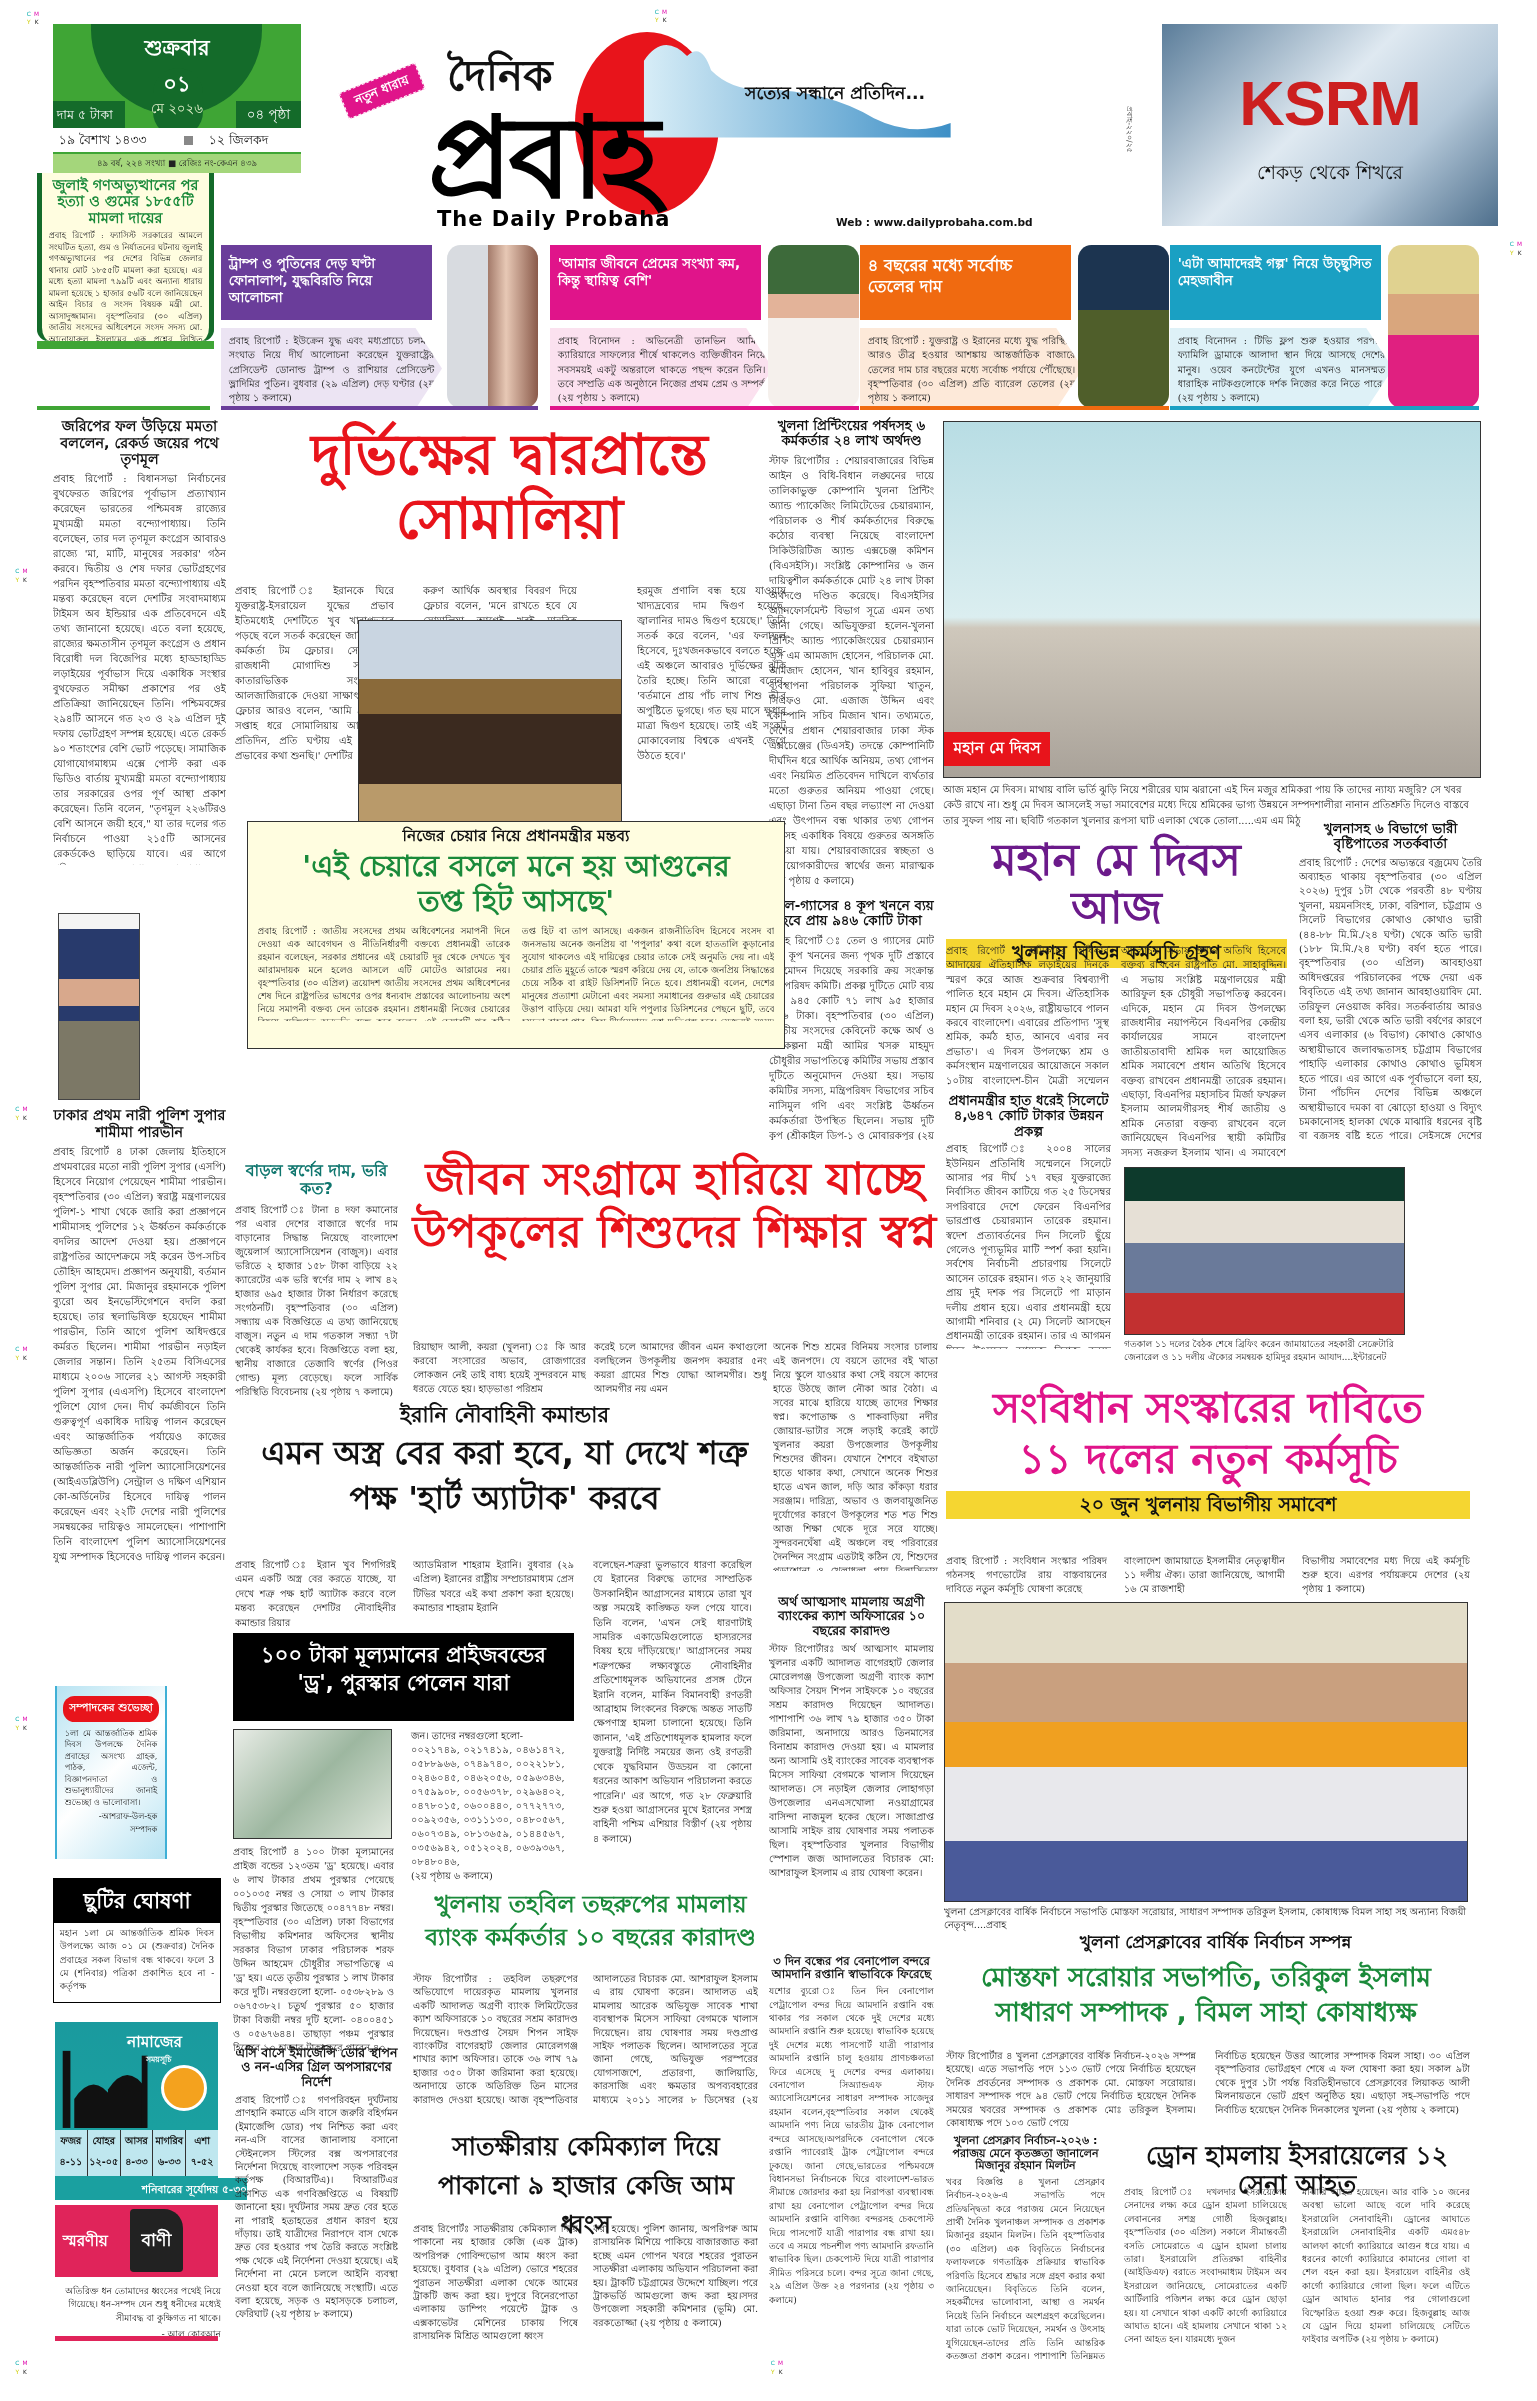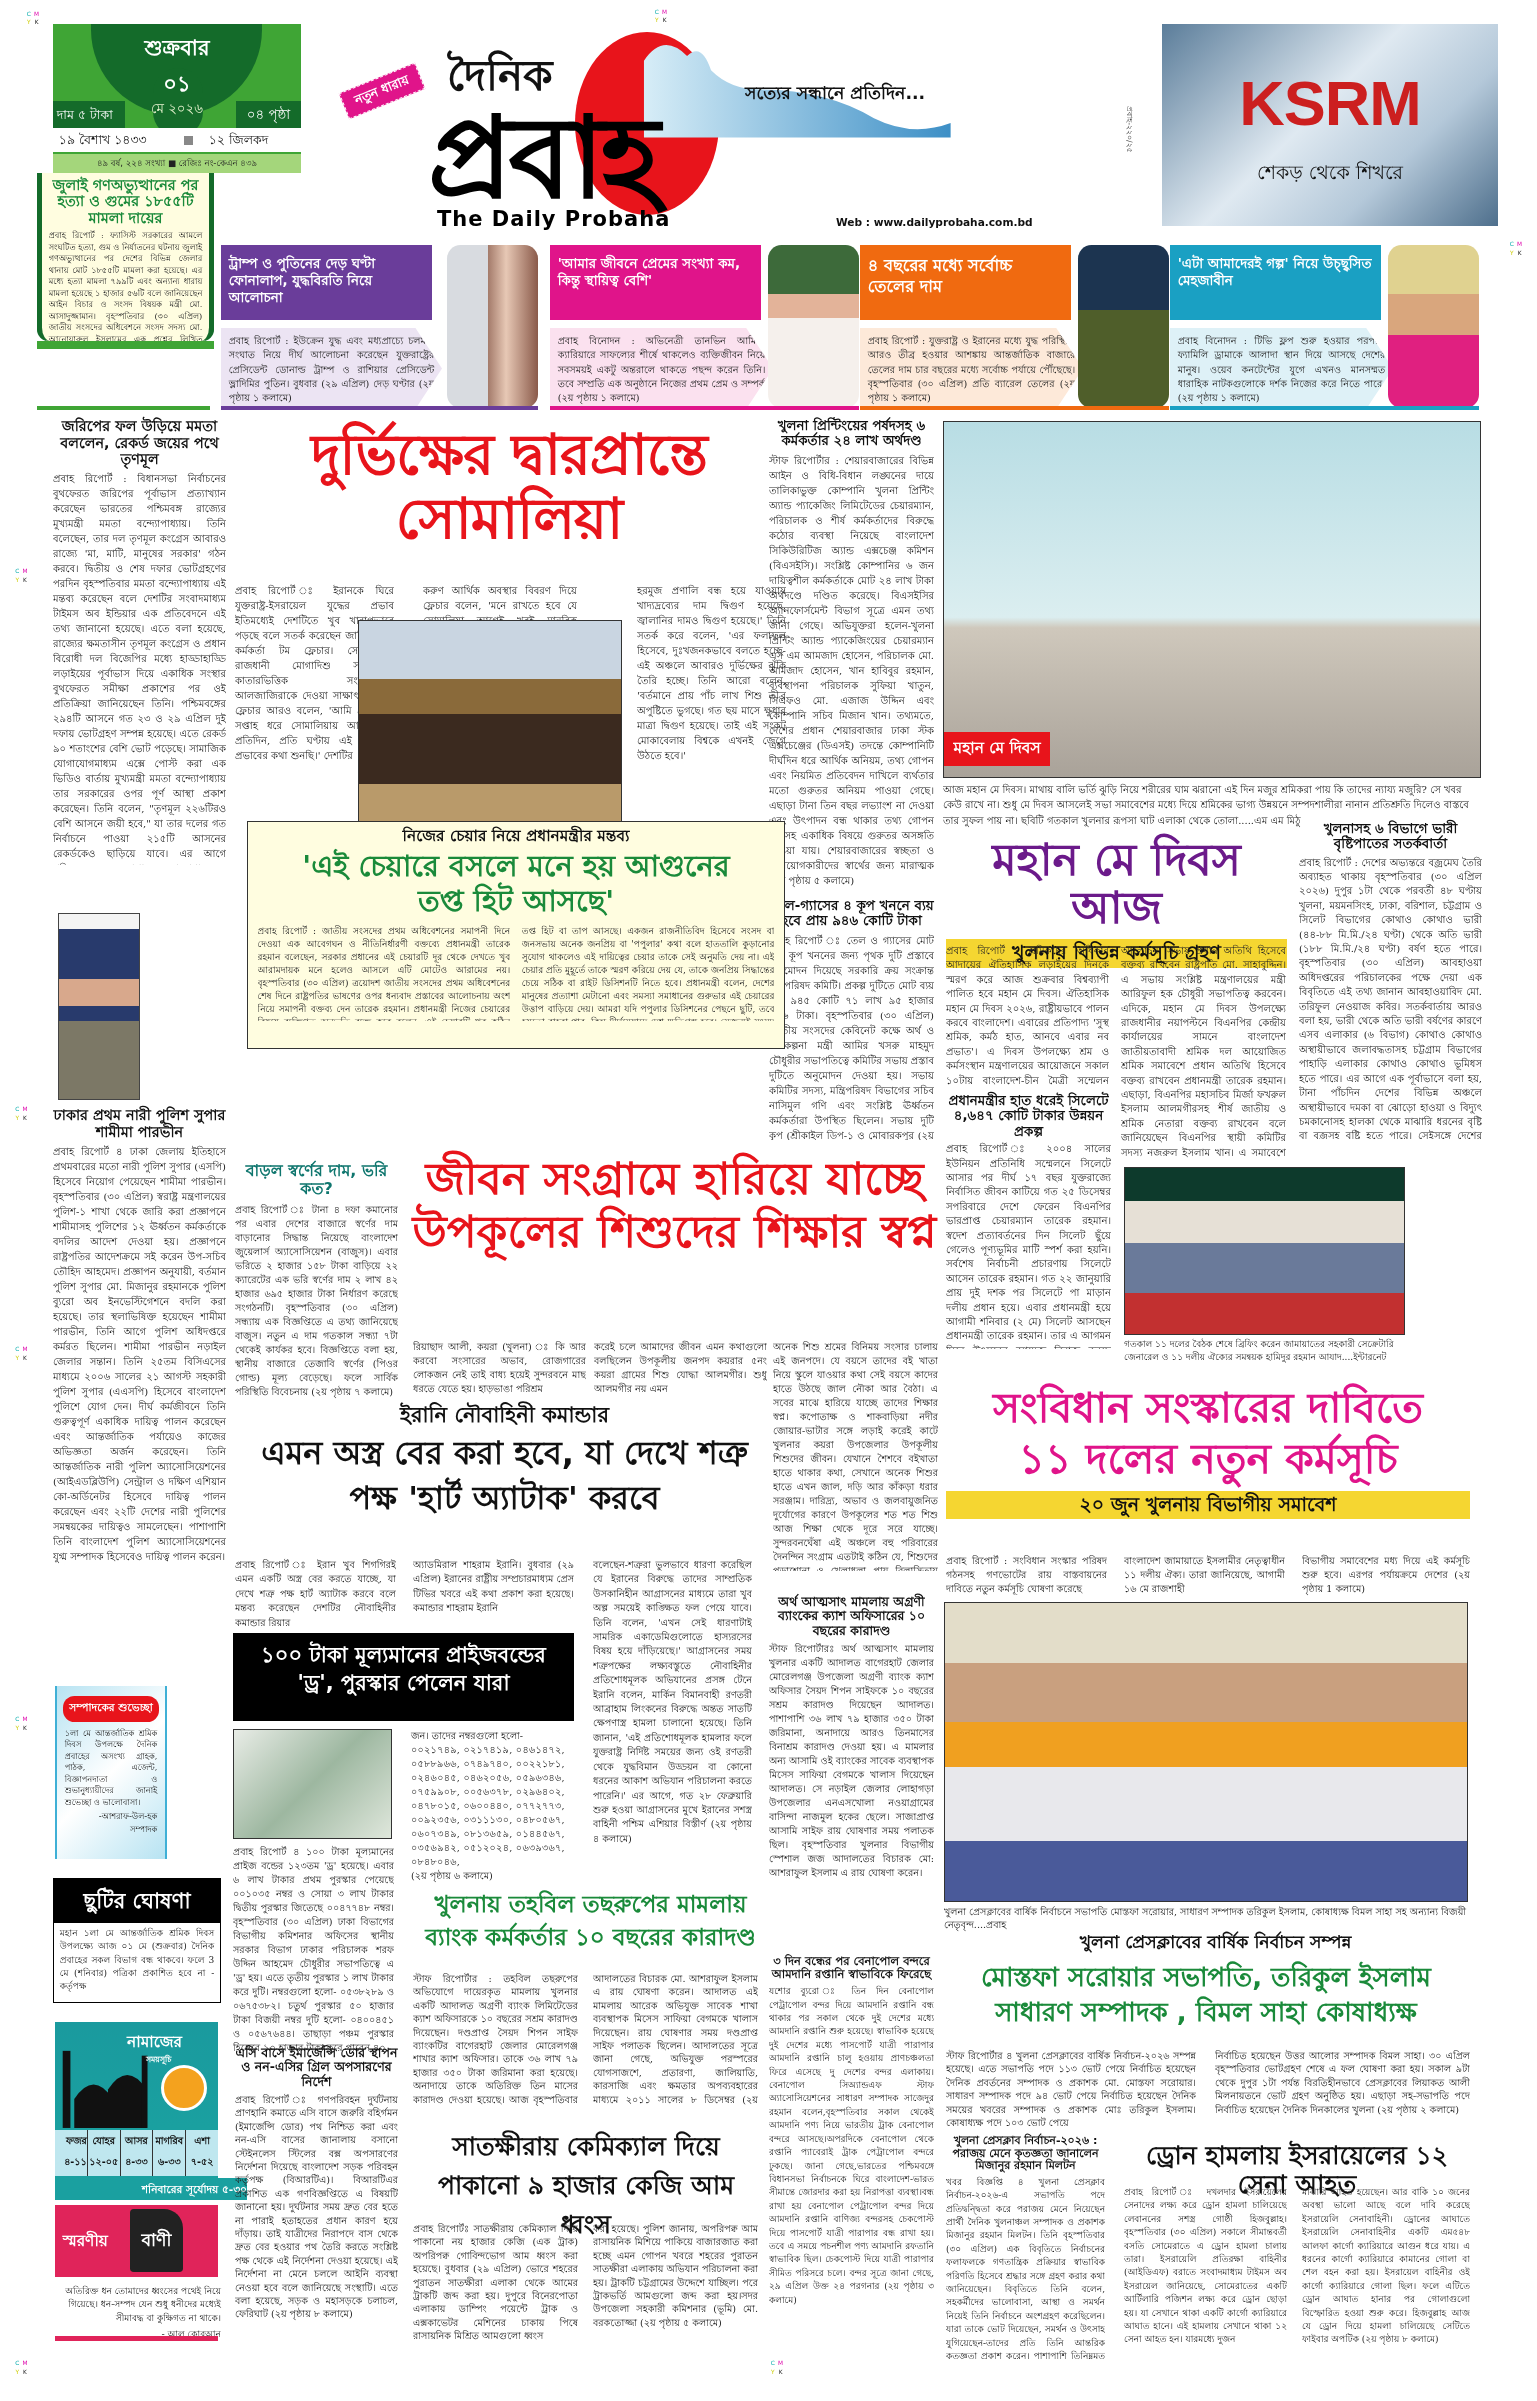--- a/index.html
+++ b/index.html
@@ -149,21 +149,21 @@
   <svg class="abs" style="left:0;top:24px" width="106" height="82" viewBox="0 0 110 85">
     <rect x="8" y="5" width="8" height="80" fill="#111"></rect>
       <path d="M20 85 L20 55 Q40 25 60 55 L60 85Z" fill="#111"></path>
       <path d="M55 85 L55 45 Q75 15 95 45 L95 85Z" fill="#111"></path>
       <rect x="90" y="10" width="6" height="75" fill="#111"></rect>
   </svg>
   <div class="abs" style="left:72px;top:7.7px;color:#fff;font-size:15.4px;font-weight:bold">নামাজের</div>
   <div class="abs" style="left:91px;top:31px;color:#fff;font-size:7.7px;font-weight:bold">সময়সূচি</div>
   <div class="abs" style="left:106px;top:43px;width:46px;height:46px;border-radius:50%;background:#f4a21e;border:3.8px solid #fff"></div>
   <div class="abs" id="prayer-grid" style="left:0;top:108px;width:163px;height:46px;background:#bfe7ef;display:flex">
-      <div style="flex: 1 1 0%; text-align: right; font-size: 9.6px; font-weight: bold; color: rgb(17, 17, 17); padding-top: 3.8px; border-right: 1px solid rgb(51, 51, 51);">
+      <div style="flex: 1 1 0%; text-align: center; font-size: 9.6px; font-weight: bold; color: rgb(17, 17, 17); padding-top: 3.8px; border-right: 1px solid rgb(51, 51, 51);">
         <div>ফজর</div>
         <div style="margin-top: 5.8px;">৪-১১</div>
       </div>
       <div style="flex: 1 1 0%; text-align: center; font-size: 9.6px; font-weight: bold; color: rgb(17, 17, 17); padding-top: 3.8px; border-right: 1px solid rgb(51, 51, 51);">
         <div>যোহর</div>
         <div style="margin-top: 5.8px;">১২-০৫</div>
       </div>
       <div style="flex: 1 1 0%; text-align: center; font-size: 9.6px; font-weight: bold; color: rgb(17, 17, 17); padding-top: 3.8px; border-right: 1px solid rgb(51, 51, 51);">
         <div>আসর</div>
         <div style="margin-top: 5.8px;">৪-৩৩</div>

